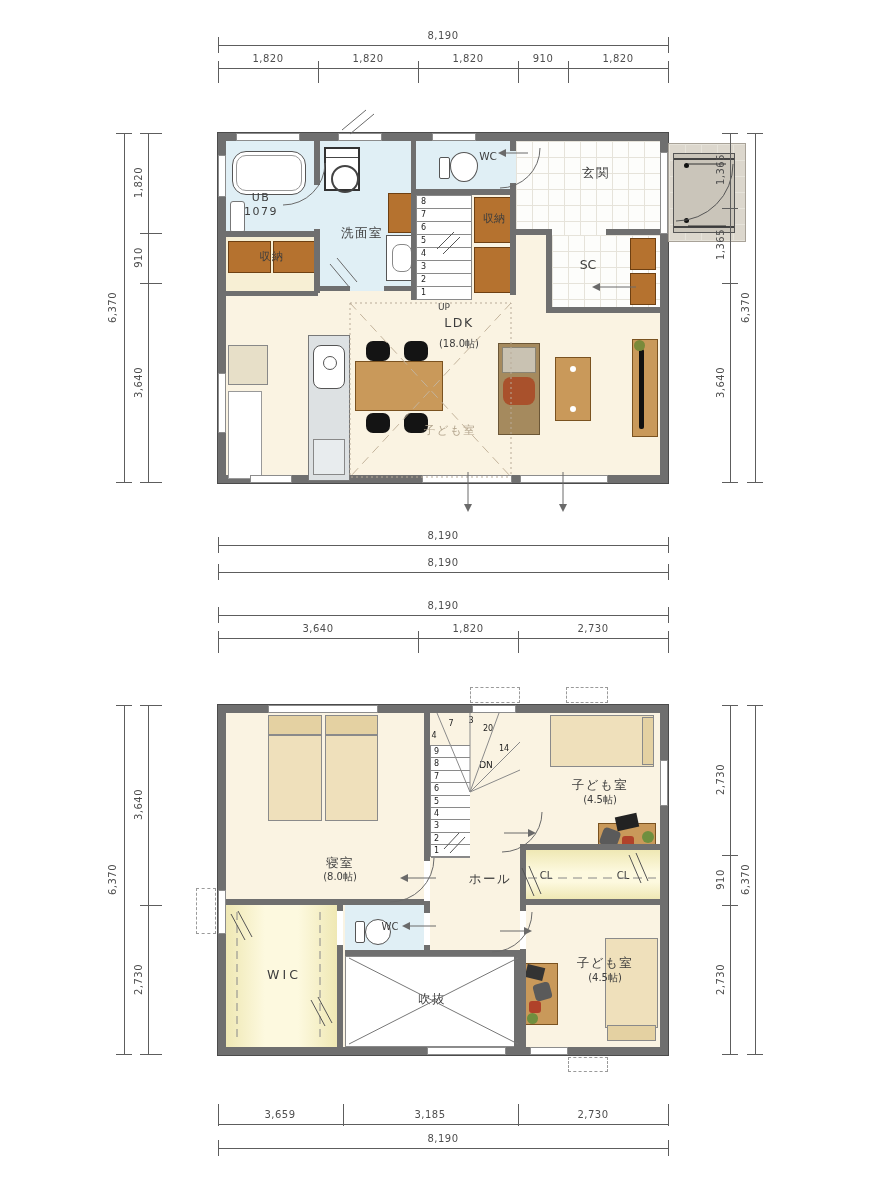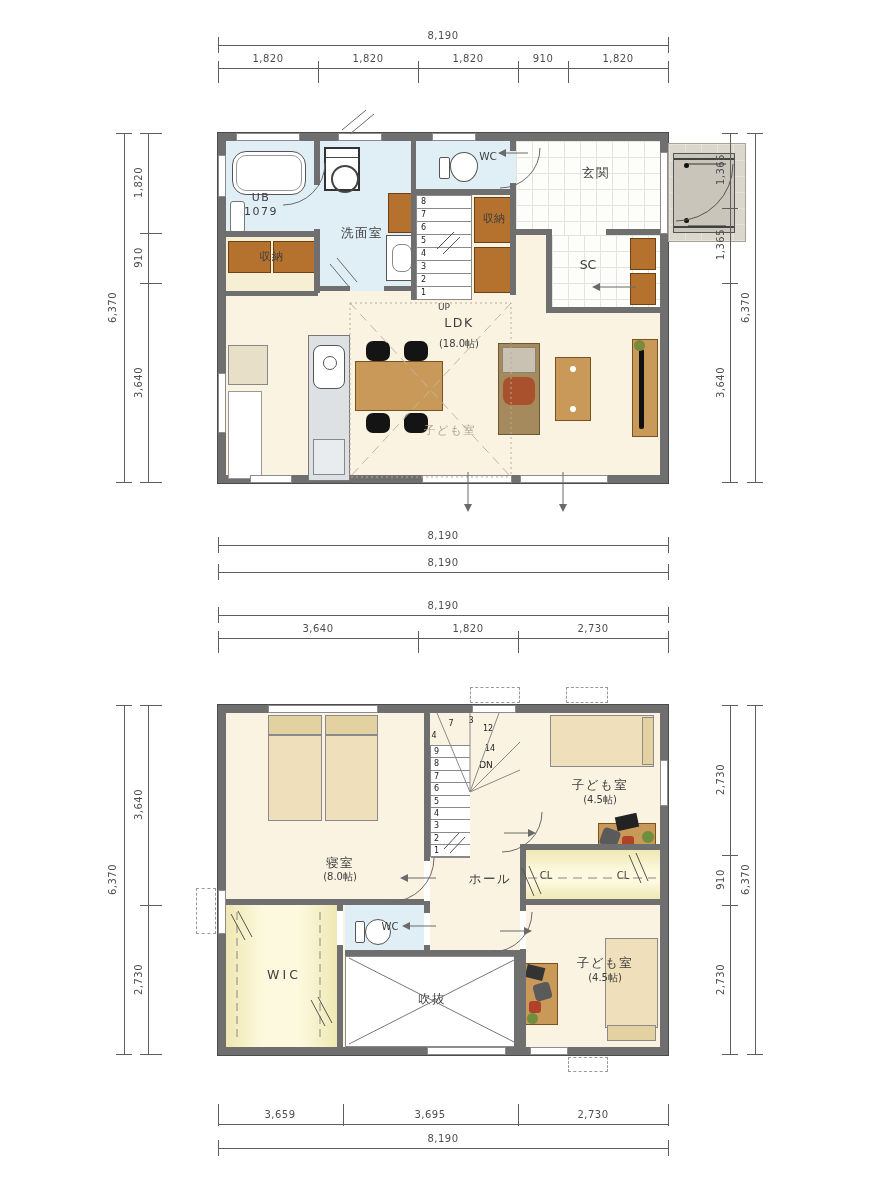--- a/index.html
+++ b/index.html
@@ -181,22 +181,22 @@
       <div class="st-row2">5</div>
       <div class="st-row2">4</div>
       <div class="st-row2">3</div>
       <div class="st-row2">2</div>
       <div class="st-row2">1</div>
     </div>
 
     <div class="winder-num" style="left:206px;top:26px;">4</div>
     <div class="winder-num" style="left:223px;top:14px;">7</div>
     <div class="winder-num" style="left:243px;top:11px;">3</div>
-    <div class="winder-num" style="left:260px;top:19px;">12</div>
-    <div class="winder-num" style="left:262px;top:39px;">14</div>
+    <div class="winder-num" style="left:260px;top:19px;">20</div>
+    <div class="winder-num" style="left:276px;top:39px;">14</div>
     <div class="winder-num" style="left:258px;top:55px;font-size:9px;">DN</div>
 
     <div class="furn" style="left:332px;top:10px;width:104px;height:52px;background:#efe0bb;border:1px solid #8a8a8a;"></div>
     <div class="furn" style="left:424px;top:12px;width:12px;height:48px;background:#e4d1a2;border:1px solid #8a8a8a;"></div>
     <div class="room-label" style="left:327px;top:72px;width:110px;">子ども室</div>
     <div class="size-label" style="left:327px;top:88px;width:110px;">(4.5帖)</div>
     <div class="furn" style="left:380px;top:118px;width:58px;height:28px;background:#c9995a;border:1px solid #7a5220;"></div>
     <div class="furn" style="left:398px;top:110px;width:22px;height:14px;background:#222;transform:rotate(-12deg);"></div>
     <div class="furn" style="left:383px;top:124px;width:18px;height:18px;background:#5a5a5a;border-radius:4px;transform:rotate(20deg);"></div>
     <div class="furn" style="left:404px;top:131px;width:12px;height:12px;background:#b0422a;border-radius:3px;"></div>
@@ -394,21 +394,21 @@
   <div class="tickh" style="left:747px;top:705px;"></div>
   <div class="tickh" style="left:747px;top:1054px;"></div>
   <div class="dim-label vlab" style="left:713px;top:873px;">6,370</div>
 
   <div class="hline" style="left:218px;top:1124px;width:450px;"></div>
   <div class="tickv" style="left:218px;top:1104px;height:22px;"></div>
   <div class="tickv" style="left:343px;top:1104px;height:22px;"></div>
   <div class="tickv" style="left:518px;top:1104px;height:22px;"></div>
   <div class="tickv" style="left:668px;top:1104px;height:22px;"></div>
   <div class="dim-label" style="left:240px;top:1109px;width:80px;">3,659</div>
-  <div class="dim-label" style="left:390px;top:1109px;width:80px;">3,695</div>
+  <div class="dim-label" style="left:390px;top:1109px;width:80px;">3,185</div>
   <div class="dim-label" style="left:553px;top:1109px;width:80px;">2,730</div>
 
   <div class="hline" style="left:218px;top:1148px;width:450px;"></div>
   <div class="tickv" style="left:218px;top:1140px;"></div>
   <div class="tickv" style="left:668px;top:1140px;"></div>
   <div class="dim-label" style="left:393px;top:1133px;width:100px;">8,190</div>
 
 </div>
 
 </body></html>

